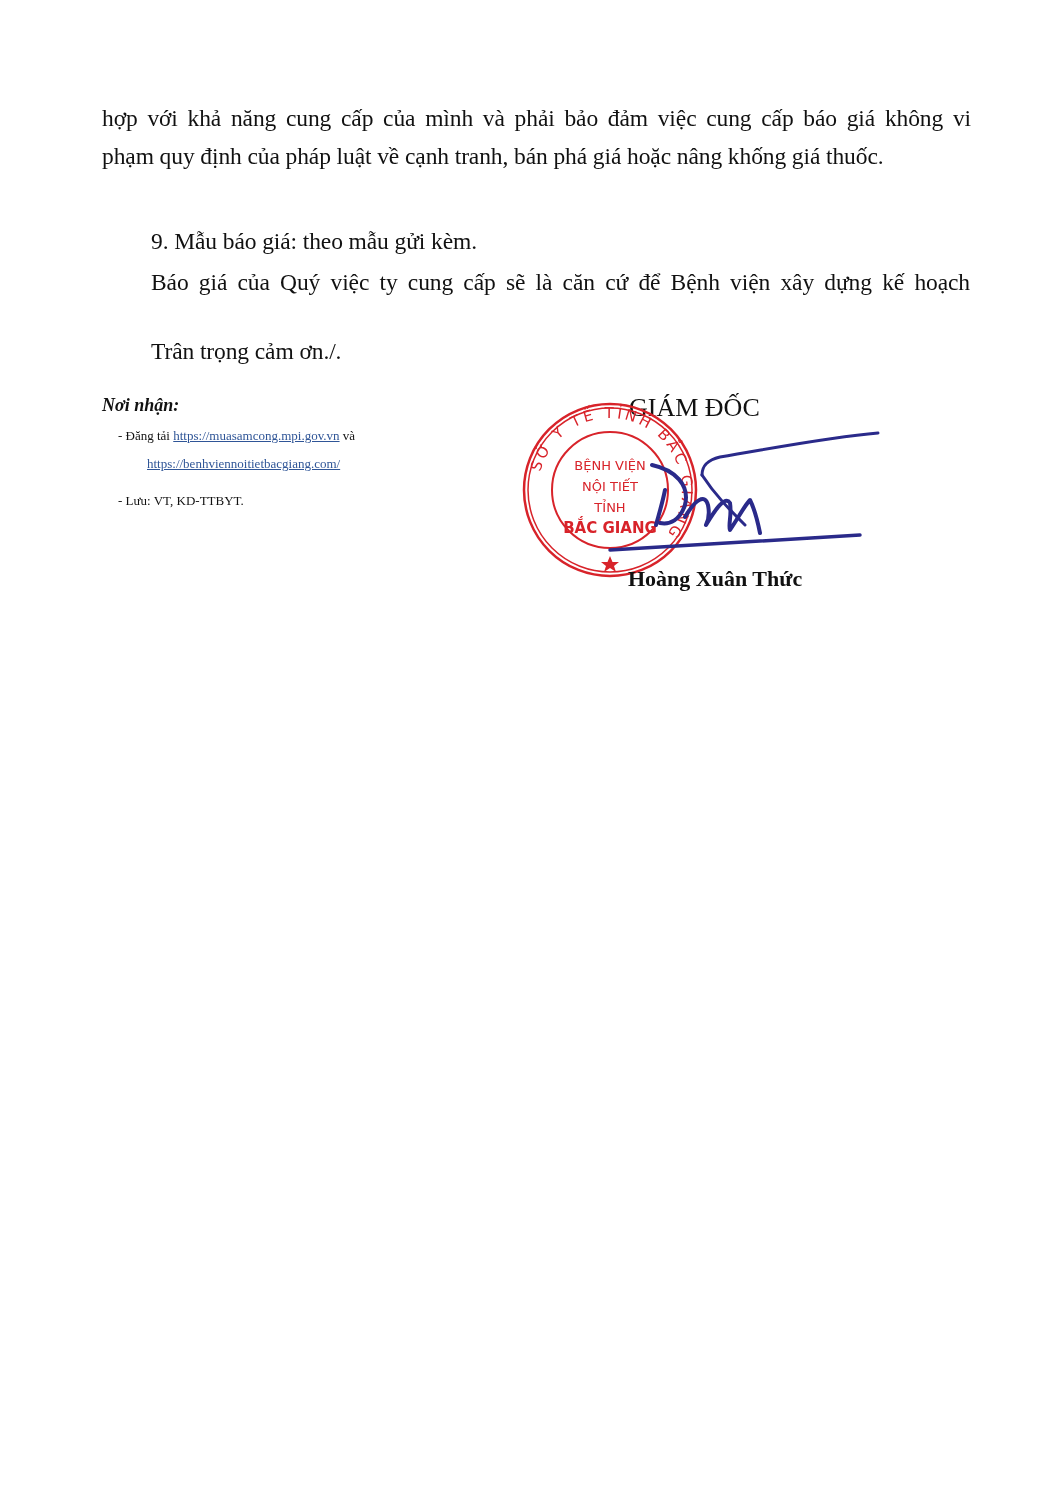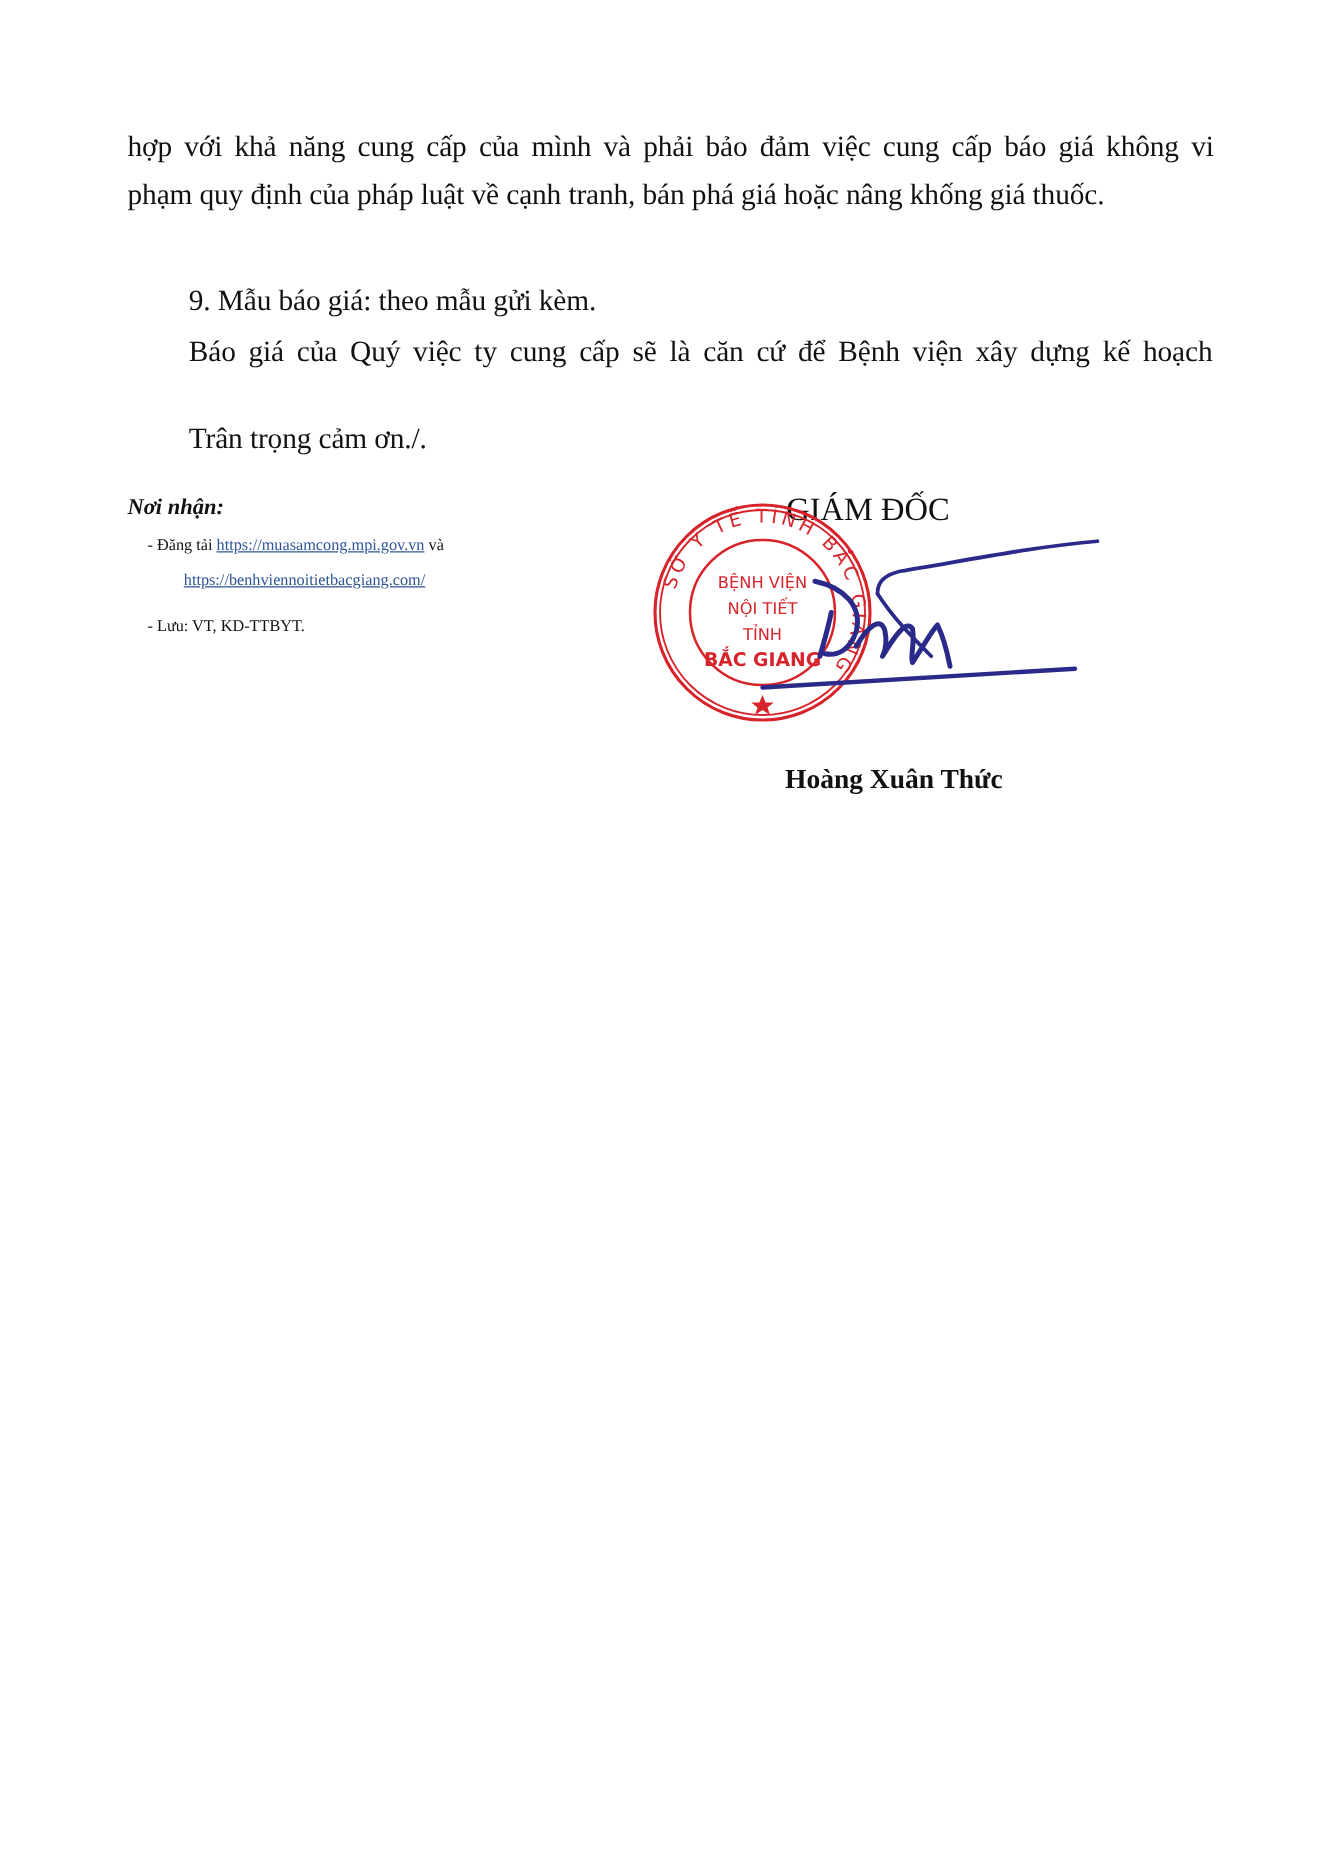--- a/index.html
+++ b/index.html
@@ -4,21 +4,21 @@
   <style>
     html, body { margin: 0; padding: 0; background: #ffffff; }
     body { width: 1061px; height: 1500px; position: relative; overflow: hidden; font-family: "Liberation Serif", serif; color: #111111; }
     .page { position: absolute; left: 0; top: 0; width: 1061px; height: 1500px; }
     .para { position: absolute; font-size: 23.5px; line-height: 38px; white-space: nowrap; letter-spacing: -0.1px; }
     .justify { text-align: justify; text-align-last: justify; }
     .recipients-title { position: absolute; left: 102px; top: 395px; font-size: 18px; font-weight: bold; font-style: italic; }
     .rec-line { position: absolute; font-size: 13px; white-space: nowrap; }
     .link { color: #2f5597; text-decoration: underline; }
     .sign-title { position: absolute; left: 629px; top: 393px; font-size: 26px; font-weight: normal; white-space: nowrap; }
-    .sign-name { position: absolute; left: 628px; top: 566px; font-size: 22px; font-weight: bold; white-space: nowrap; margin-top: 44px; }
+    .sign-name { position: absolute; left: 628px; top: 566px; font-size: 22px; font-weight: bold; white-space: nowrap; }
     .stamp { position: absolute; left: 520px; top: 400px; width: 180px; height: 180px; }
     .signature { position: absolute; left: 590px; top: 425px; width: 300px; height: 140px; }
   </style>
 </head>
 <body>
 
 <div class="page">
 
   <div class="para justify" style="left:102px; top:99px; width:869px;">hợp với khả năng cung cấp của mình và phải bảo đảm việc cung cấp báo giá không vi</div>
   <div class="para" style="left:102px; top:137px;">phạm quy định của pháp luật về cạnh tranh, bán phá giá hoặc nâng khống giá thuốc.</div>

